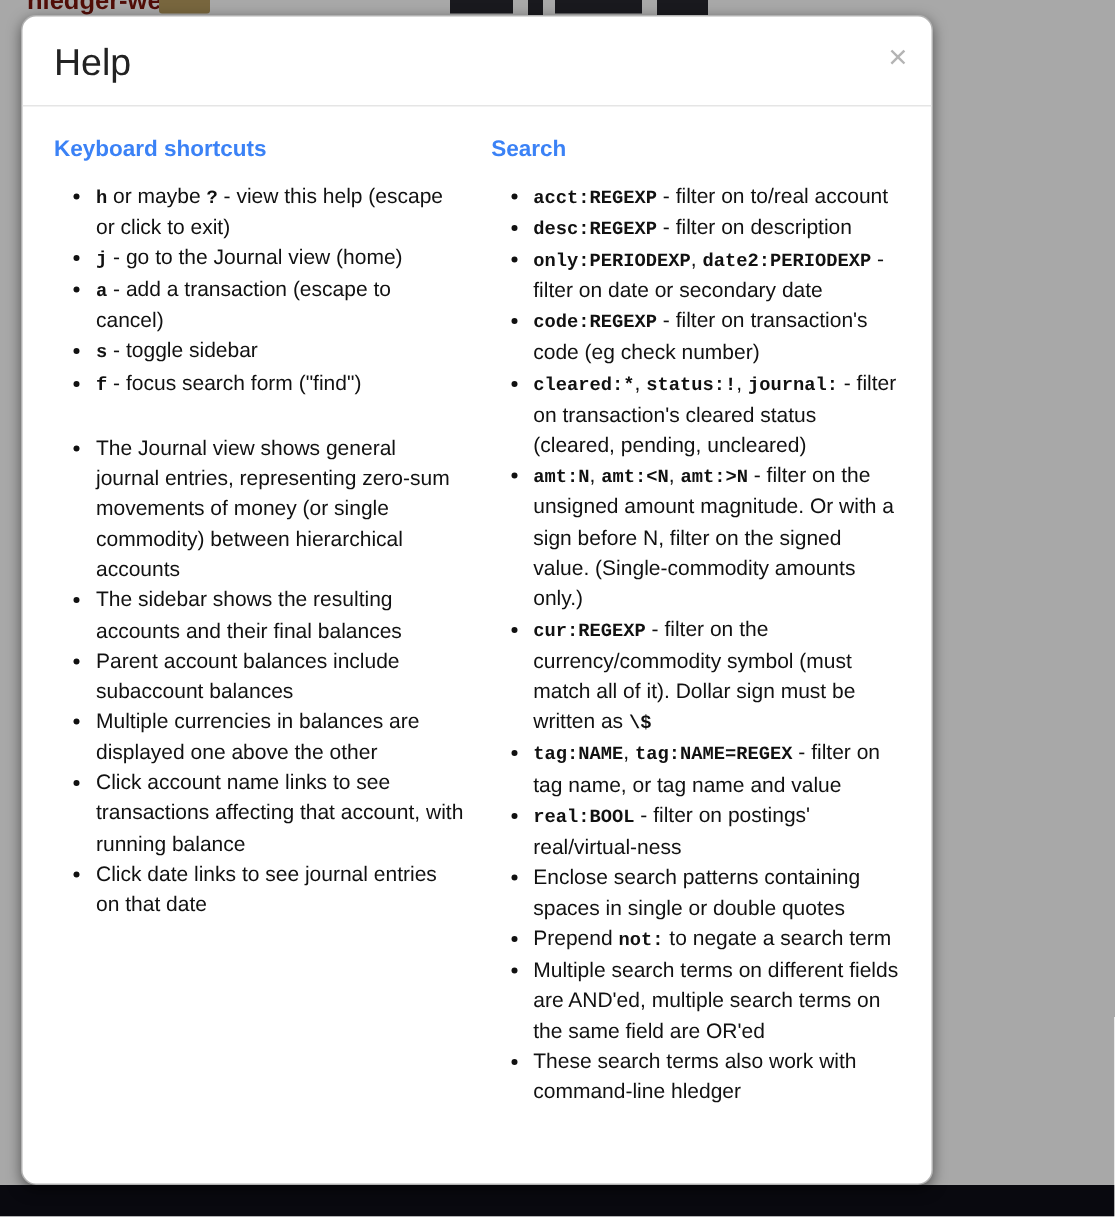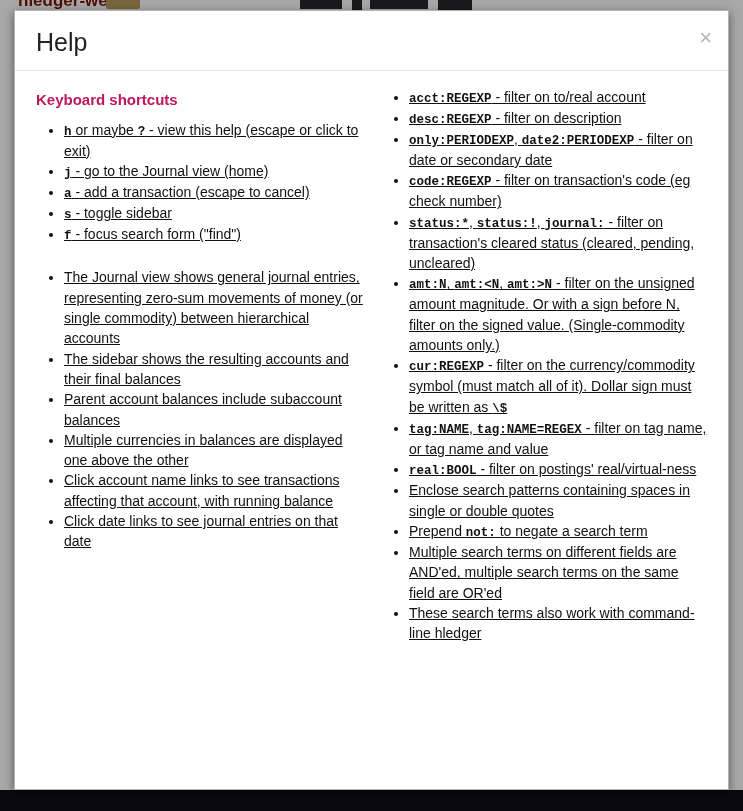--- a/index.html
+++ b/index.html
@@ -31,24 +31,24 @@
     position: absolute; left: 0; right: 0; bottom: 0; height: 21px;
     background: #0f0f17;
   }
 
   
   .overlay { position: absolute; inset: 0; background: rgba(0,0,0,0.34); z-index: 5; }
 
   
   .modal {
     position: absolute; left: 14px; top: 10px;
-    width: 715px; height: 780px;
+    width: 608px; height: 780px;
     background: #fff;
     border: 1px solid rgba(0,0,0,0.3);
-    border-radius: 0;
+    border-radius: 10px;
     box-shadow: 0 3px 9px rgba(0,0,0,0.5);
     overflow: hidden;
     z-index: 10;
   }
   .modal-header {
     position: relative;
     padding: 18px 15px 13px 21px;
     border-bottom: 1px solid #e5e5e5;
   }
   .modal-title {
@@ -60,27 +60,27 @@
     border: none; background: none; padding: 0;
     font-size: 22px; line-height: 1; color: #b4b4b4;
     cursor: pointer; font-family: "Liberation Sans", sans-serif;
   }
   .modal-body {
     padding: 16px 20px 20px 21px;
     display: flex; gap: 18px;
   }
   .col { flex: 1; min-width: 0; }
   .section-heading {
-    font-size: 15px; font-weight: bold; color: #be185d;
+    font-size: 15px; font-weight: bold; color: #3b82f6;
     margin: 4px 0 12px 0;
   }
   .col ul {
     margin: 0 0 22px 0;
     padding-left: 28px;
-    font-size: 14px; line-height: 1.45; color: #111; text-decoration: underline;
+    font-size: 14px; line-height: 1.45; color: #111;
   }
   .col ul:last-child { margin-bottom: 0; }
   code {
     font-family: "Liberation Mono", "DejaVu Sans Mono", monospace;
     font-weight: bold; font-size: 12.5px; color: #111;
     white-space: nowrap;
   }
 </style>
 </head>
 <body>
@@ -115,26 +115,27 @@
       <ul>
           <li><span>The Journal view shows general journal entries, representing zero-sum movements of money (or single commodity) between hierarchical accounts</span></li>
           <li><span>The sidebar shows the resulting accounts and their final balances</span></li>
           <li><span>Parent account balances include subaccount balances</span></li>
           <li><span>Multiple currencies in balances are displayed one above the other</span></li>
           <li><span>Click account name links to see transactions affecting that account, with running balance</span></li>
           <li><span>Click date links to see journal entries on that date</span></li>
         </ul>
     </div>
     <div class="col">
+      <h4 class="section-heading">Search</h4>
       <ul>
           <li><code>acct:REGEXP</code><span> - filter on to/real account</span></li>
           <li><code>desc:REGEXP</code><span> - filter on description</span></li>
           <li><code>only:PERIODEXP</code><span>, </span><code>date2:PERIODEXP</code><span> - filter on date or secondary date</span></li>
           <li><code>code:REGEXP</code><span> - filter on transaction's code (eg check number)</span></li>
-          <li><code>status:*</code><span>, </span><code>status:!</code><span>, </span><code>journal:</code><span> - filter on transaction's cleared status (cleared, pending, uncleared)</span></li>
+          <li><code>cleared:*</code><span>, </span><code>status:!</code><span>, </span><code>journal:</code><span> - filter on transaction's cleared status (cleared, pending, uncleared)</span></li>
           <li><code>amt:N</code><span>, </span><code>amt:&lt;N</code><span>, </span><code>amt:&gt;N</code><span> - filter on the unsigned amount magnitude. Or with a sign before N, filter on the signed value. (Single-commodity amounts only.)</span></li>
           <li><code>cur:REGEXP</code><span> - filter on the currency/commodity symbol (must match all of it). Dollar sign must be written as </span><code>\$</code></li>
           <li><code>tag:NAME</code><span>, </span><code>tag:NAME=REGEX</code><span> - filter on tag name, or tag name and value</span></li>
           <li><code>real:BOOL</code><span> - filter on postings' real/virtual-ness</span></li>
           <li><span>Enclose search patterns containing spaces in single or double quotes</span></li>
           <li><span>Prepend </span><code>not:</code><span> to negate a search term</span></li>
           <li><span>Multiple search terms on different fields are AND'ed, multiple search terms on the same field are OR'ed</span></li>
           <li><span>These search terms also work with command-line hledger</span></li>
         </ul>
     </div>

